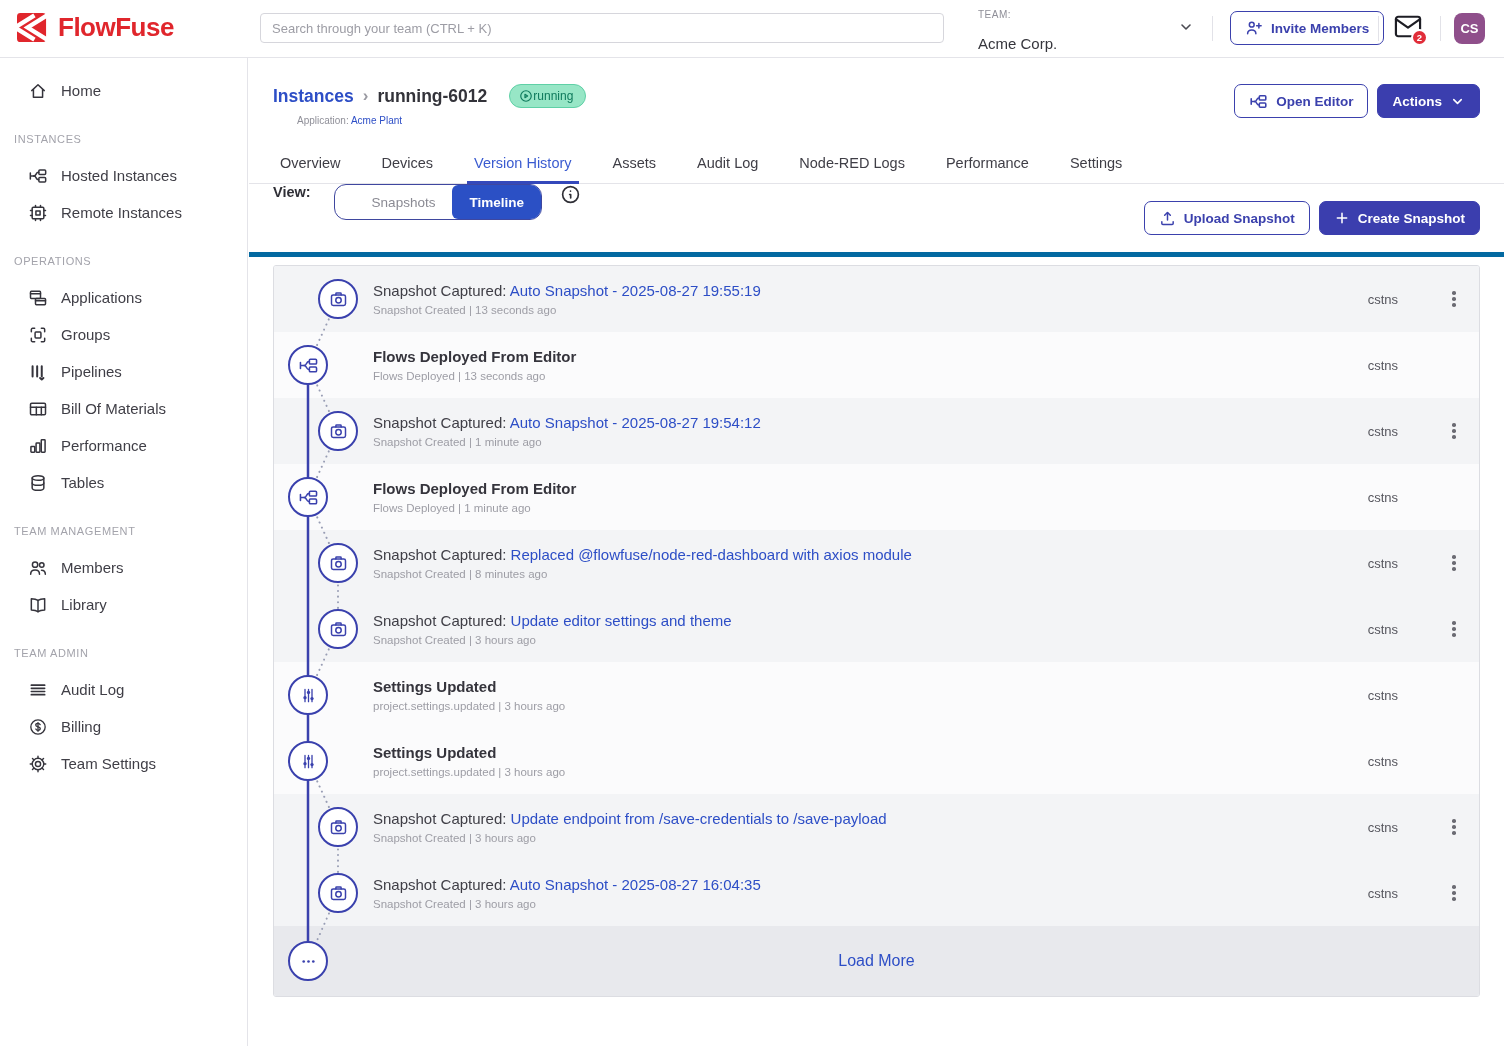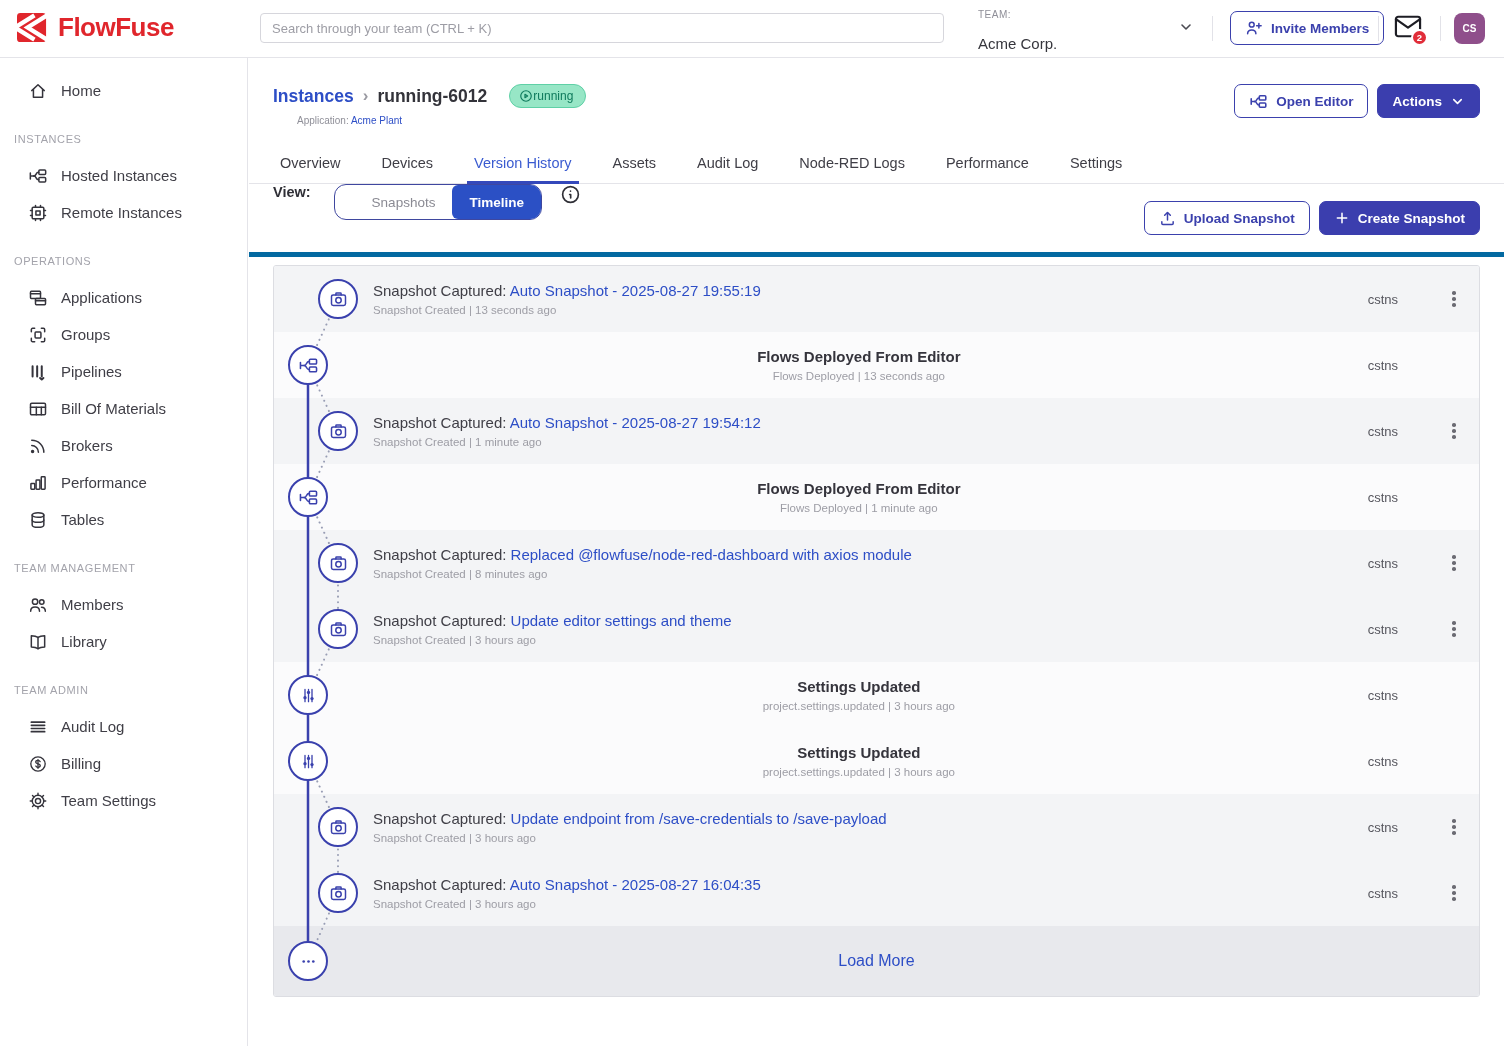--- a/index.html
+++ b/index.html
@@ -27,21 +27,21 @@
   .vsep{position:absolute;top:16px;width:1px;height:25px;background:#e2e2e8;}
   .btn{display:inline-flex;align-items:center;gap:8px;height:34px;border-radius:7px;font-size:13.5px;font-weight:700;
     padding:0 14px;box-sizing:border-box;cursor:pointer;user-select:none;white-space:nowrap;}
   .btn-outline{border:1.5px solid #3b41ad;color:#3b41ad;background:#fff;}
   .btn-solid{background:#3b3eae;color:#fff;border:1.5px solid #3b3eae;}
   .invite-btn{position:absolute;left:1230px;top:11px;}
   .mail{position:absolute;left:1394px;top:15px;color:#1d1d24;cursor:pointer;}
   .mail-badge{position:absolute;left:17px;top:14px;min-width:17px;height:17px;border-radius:50%;background:#e12d39;
     color:#fff;font-size:9.5px;font-weight:700;display:flex;align-items:center;justify-content:center;border:2px solid #fff;box-sizing:border-box;}
   .avatar{position:absolute;left:1454px;top:13px;width:31px;height:31px;border-radius:8px;background:#8f4f8b;
-    color:#fff;font-size:10px;font-weight:700;display:flex;align-items:center;justify-content:center;cursor:pointer;}
+    color:#fff;font-size:13px;font-weight:700;display:flex;align-items:center;justify-content:center;cursor:pointer;}
 
   
   .sidebar{position:absolute;top:58px;left:0;width:248px;bottom:0;background:#fff;border-right:1px solid #e4e4e9;
     padding-top:14px;box-sizing:border-box;z-index:20;}
   .side-label{margin:24px 0 12px 14px;font-size:11px;color:#a3a3ab;letter-spacing:.6px;}
   .side-item{display:flex;align-items:center;gap:13px;height:37px;padding-left:28px;font-size:15px;color:#3f3e46;cursor:pointer;}
   .side-ic{width:20px;height:20px;color:#35343c;flex:0 0 auto;}
 
   
   .main{position:absolute;left:249px;top:58px;right:0;bottom:0;background:#fff;}
@@ -66,21 +66,21 @@
   .seg{padding:0 17px;height:34px;display:flex;align-items:center;font-size:13.5px;color:#8a8a93;background:#fff;}
   .seg.active{background:#2b50c5;color:#fff;font-weight:700;border-radius:6px;}
   .info-ic{margin-left:18px;color:#2f2f36;cursor:pointer;}
   .toolbar-right{position:absolute;right:24px;top:17px;display:flex;gap:9px;}
 
   
   .tl-wrap{position:relative;margin:8px 24px 0 24px;border:1px solid #dcdde2;border-radius:3px;background:#fff;overflow:hidden;}
   .connectors{position:absolute;left:0;top:0;z-index:1;pointer-events:none;}
   .t-row{position:relative;height:66px;display:flex;align-items:center;box-sizing:border-box;padding-left:99px;padding-right:18px;gap:23px;}
   .t-row.gray{background:#f3f4f6;}
-  .t-row.light{background:#fbfbfc;text-align:center;}
+  .t-row.light{background:#fbfbfc;}
   .t-main{flex:1;min-width:0;}
   .t-title{font-size:15px;color:#3f3e46;}
   .t-title .plain{font-weight:700;color:#35343c;}
   .t-link{color:#2d4ec6;cursor:pointer;}
   .t-meta{font-size:11.5px;color:#9d9da5;margin-top:5px;}
   .t-user{font-size:13px;color:#56565e;margin-right:26px;}
   .kebab{width:14px;display:flex;flex-direction:column;align-items:center;gap:2.5px;cursor:pointer;padding:4px 0;}
   .kebab i{width:3.5px;height:3.5px;border-radius:50%;background:#6b6b73;display:block;}
   .kebab.hide{visibility:hidden;}
   .t-icon{position:absolute;z-index:2;width:40px;height:40px;border:2.5px solid #3a41ad;border-radius:50%;background:#fff;
@@ -216,30 +216,20 @@
             <rect x="3" y="5" width="18" height="14" rx="1.5"></rect>
             <path d="M3 10h18"></path>
             <path d="M10 10v9M16 10v9"></path>
           </svg>
         </span>
         <span>Bill Of Materials</span>
       </div>
       <div class="side-item">
         <span class="side-ic">
           <svg viewBox="0 0 24 24" width="100%" height="100%" fill="none" stroke="currentColor" stroke-width="1.8" stroke-linecap="round" stroke-linejoin="round">
-            <path d="M4.5 11.5a8 8 0 0 1 8 8"></path>
-            <path d="M4.5 5a14.5 14.5 0 0 1 14.5 14.5"></path>
-            <circle cx="5.5" cy="18.5" r="1.2" fill="currentColor"></circle>
-          </svg>
-        </span>
-        <span>Brokers</span>
-      </div>
-      <div class="side-item">
-        <span class="side-ic">
-          <svg viewBox="0 0 24 24" width="100%" height="100%" fill="none" stroke="currentColor" stroke-width="1.8" stroke-linecap="round" stroke-linejoin="round">
             <rect x="3.5" y="12.5" width="4.6" height="7" rx=".8"></rect>
             <rect x="9.7" y="8.5" width="4.6" height="11" rx=".8"></rect>
             <rect x="15.9" y="4.5" width="4.6" height="15" rx=".8"></rect>
           </svg>
         </span>
         <span>Performance</span>
       </div>
       <div class="side-item">
         <span class="side-ic">
           <svg viewBox="0 0 24 24" width="100%" height="100%" fill="none" stroke="currentColor" stroke-width="1.8" stroke-linecap="round" stroke-linejoin="round">

